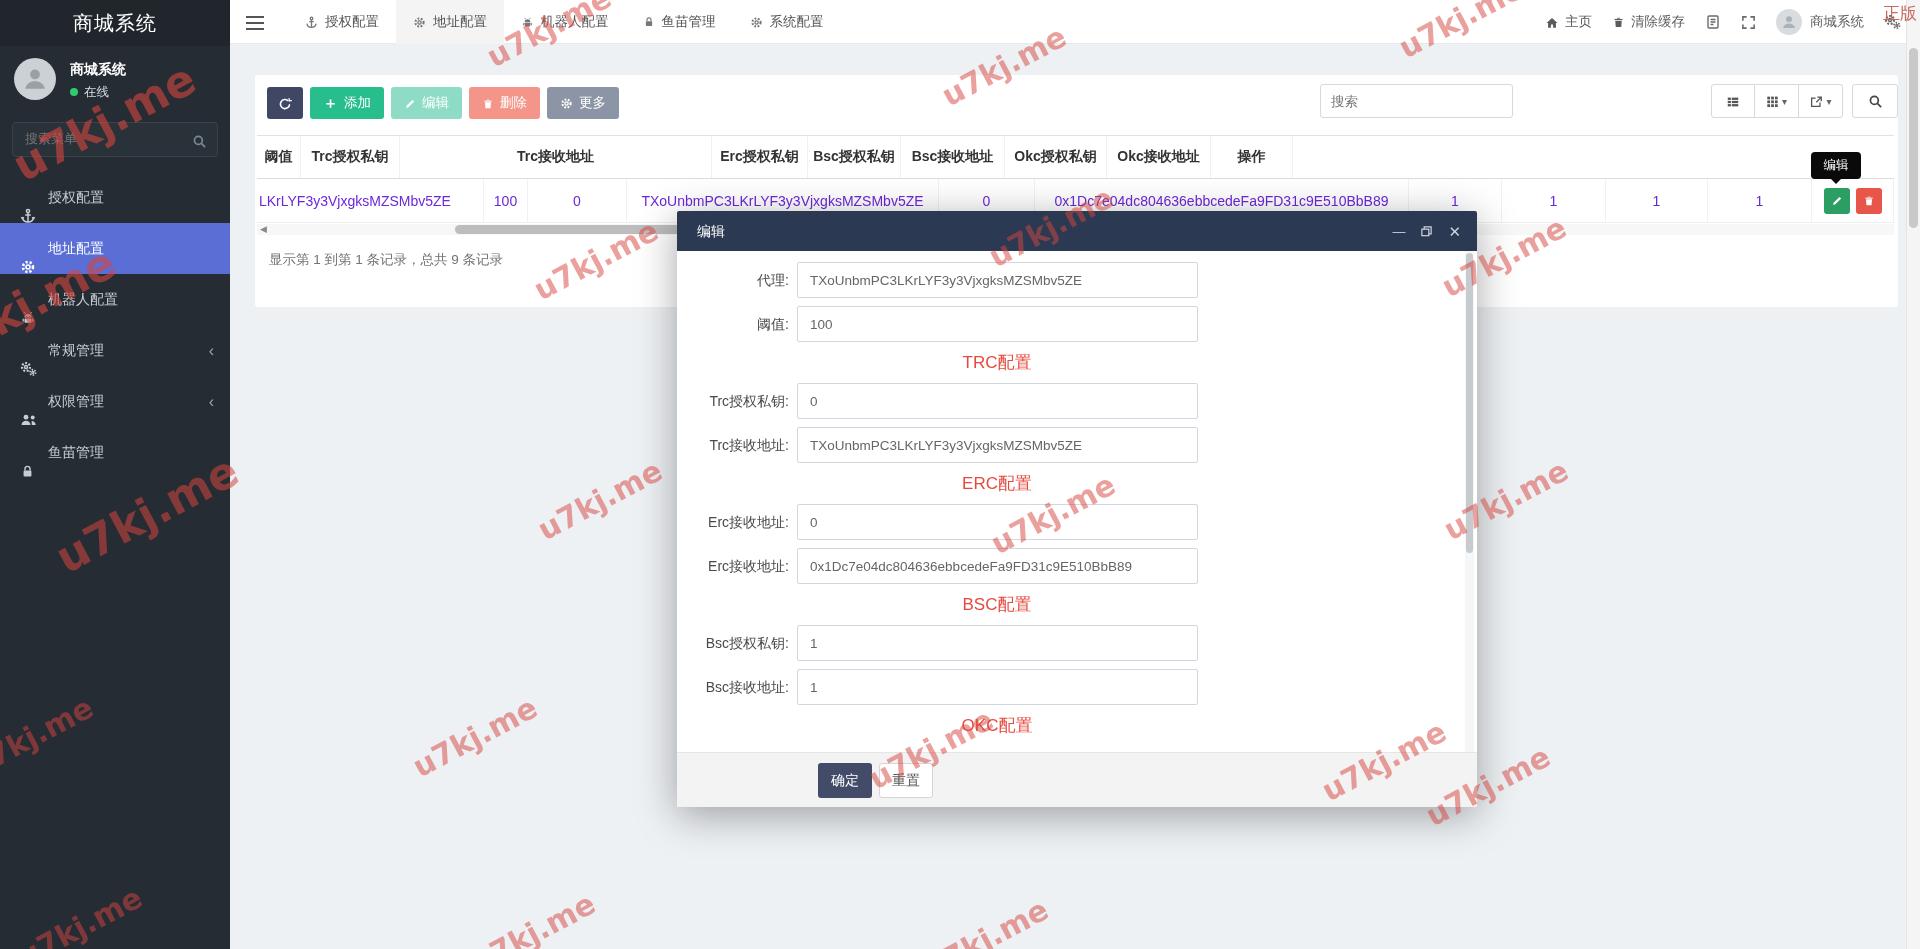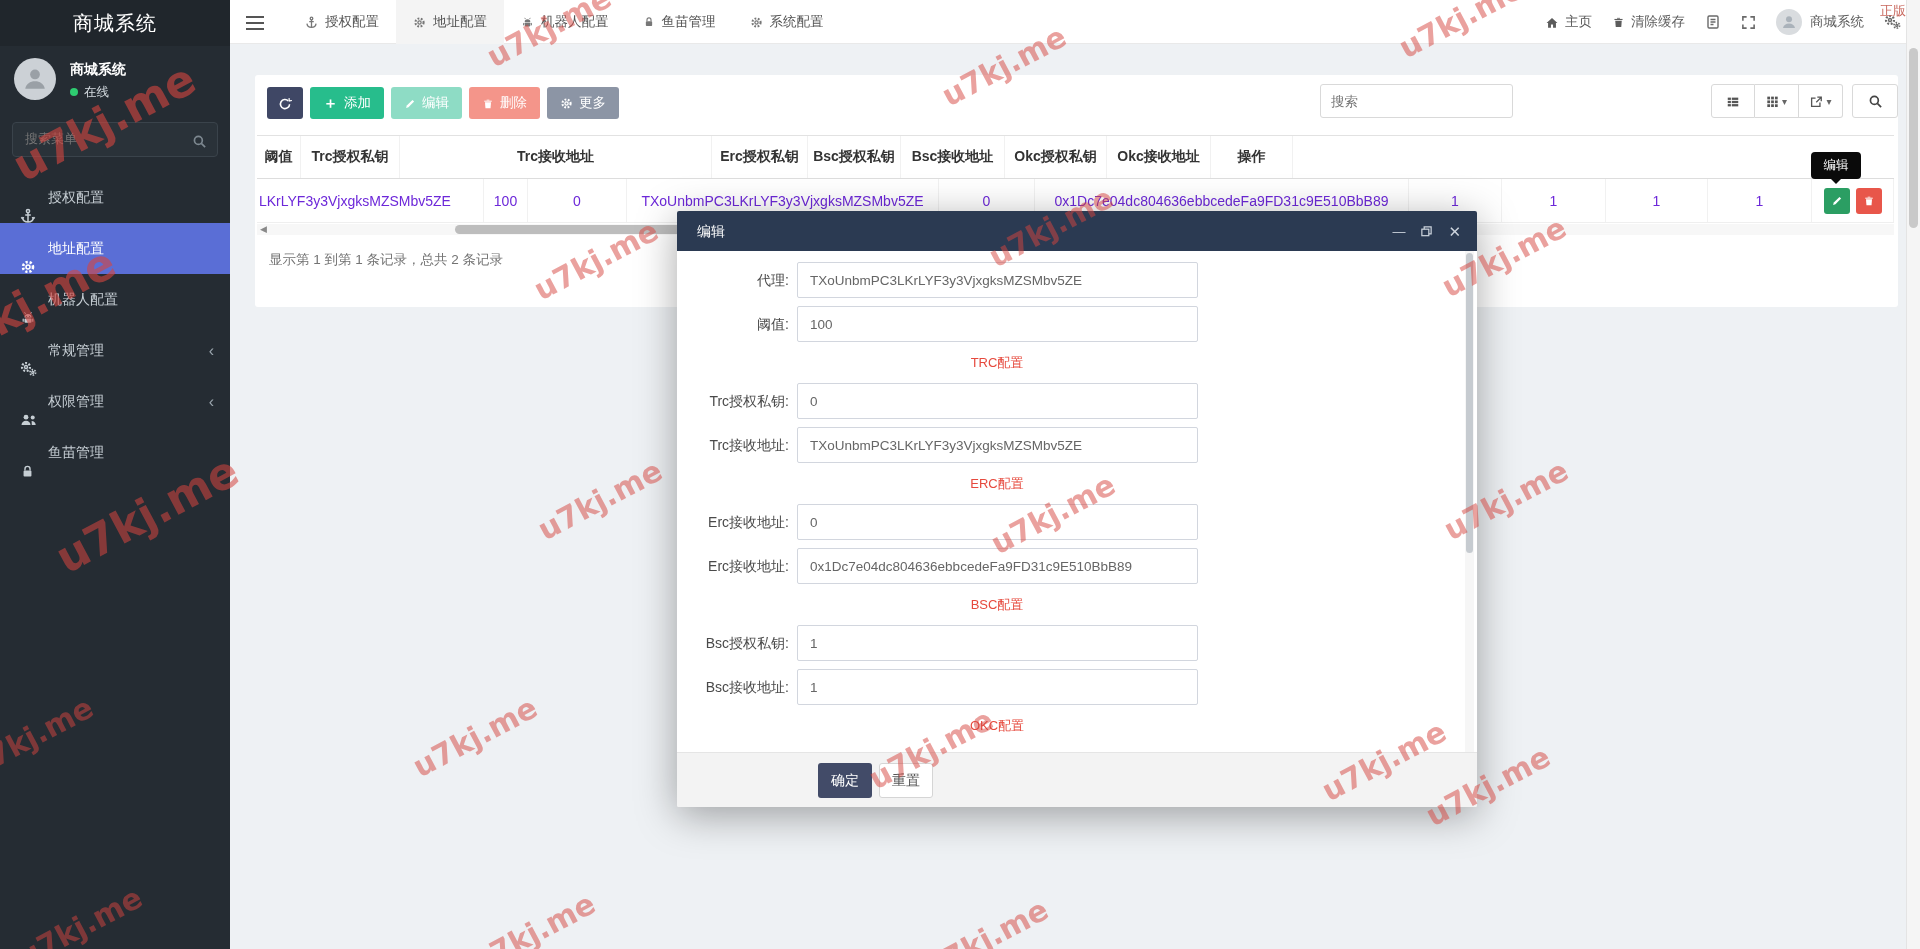--- a/index.html
+++ b/index.html
@@ -94,36 +94,36 @@
     box-shadow:0 8px 40px rgba(0,0,0,.35); border-radius:2px; }
   .modal-header { height:40px; background:#2b3a52; color:#fff; line-height:40px; padding-left:20px; font-size:14px; border-radius:2px 2px 0 0; }
   .win-controls { position:absolute; right:16px; top:0; height:40px; display:flex; align-items:center; gap:15px; color:#cdd4dd; }
   .win-controls span { cursor:pointer; font-size:13px; line-height:1; }
   .wc-max { display:inline-block; }
   .modal-body { position:relative; height:501px; overflow:hidden; padding-top:11px; background:#fff; }
   .form-row { display:flex; height:40px; margin-bottom:4px; }
   .form-label { width:112px; text-align:right; line-height:36px; font-size:14px; color:#4a4a4a; flex:none; }
   .form-input { width:401px; height:36px; margin-left:8px; border:1px solid #d2d6de; border-radius:2px; padding:0 12px;
     font-size:13.5px; color:#666; outline:none; font-family:inherit; background:#fff; }
-  .section-heading { width:640px; height:25px; line-height:25px; margin-bottom:8px; text-align:center; color:#e6493d; font-size:13px; }
+  .section-heading { width:640px; height:25px; line-height:25px; margin-bottom:8px; text-align:center; color:#e6493d; font-size:17px; }
   .vscroll { position:absolute; right:3px; top:0; width:9px; height:501px; background:#f6f6f6; }
   .vscroll .thumb { position:absolute; left:1px; top:2px; width:7px; height:300px; background:#c6cbd0; border-radius:4px; }
   .modal-footer { height:55px; background:#f3f3f3; border-top:1px solid #e5e5e5; position:relative; border-radius:0 0 2px 2px; }
   .mf-btn { position:absolute; top:10px; height:35px; border-radius:3px; font-size:14px; cursor:pointer; font-family:inherit; }
   .mf-ok { left:141px; width:54px; background:#424b68; color:#fff; border:none; }
   .mf-reset { left:202px; width:54px; background:#fff; color:#555; border:1px solid #d5d5d5; }
 
   
   .page-scroll { position:absolute; right:0; top:0; width:14px; height:949px; background:#f5f5f5; border-left:1px solid #e4e4e4; z-index:60; }
   .page-scroll .thumb { position:absolute; left:2px; top:48px; width:9px; height:180px; background:#c9c9c9; border-radius:5px; }
 
   
   .wm { position:absolute; color:#d6453f; font-weight:bold; white-space:nowrap; transform:translate(-50%,-50%) rotate(-28deg);
     pointer-events:none; z-index:100; font-family:"DejaVu Sans",sans-serif; }
-  .wm-corner { position:absolute; right:14px; top:2px; color:#c96a60; font-size:13px; z-index:100; pointer-events:none; }
+  .wm-corner { position:absolute; right:3px; top:2px; color:#c96a60; font-size:17px; z-index:100; pointer-events:none; }
 </style>
 </head>
 <body>
 
 <div class="sidebar">
   <div class="logo">商城系统</div>
   <div class="user-panel">
     <div class="avatar">
       <svg class="ic" width="26" height="26" viewBox="0 0 16 16" fill="#9aa0a6">
           <circle cx="8" cy="5.2" r="3"></circle>
@@ -408,21 +408,21 @@
             </svg>
           </button>
       </div>
     </div>
   </div>
 
   <div class="hscroll">
     <span class="arrow">◀</span>
     <div class="thumb"></div>
   </div>
-  <div class="summary">显示第 1 到第 1 条记录，总共 2 条记录</div>
+  <div class="summary">显示第 1 到第 1 条记录，总共 9 条记录</div>
 </div>
 
 <div class="tooltip">
     <span>编辑</span>
   </div>
 
 <div class="modal">
   <div class="modal-header">
     <span>编辑</span>
     <div class="win-controls">

